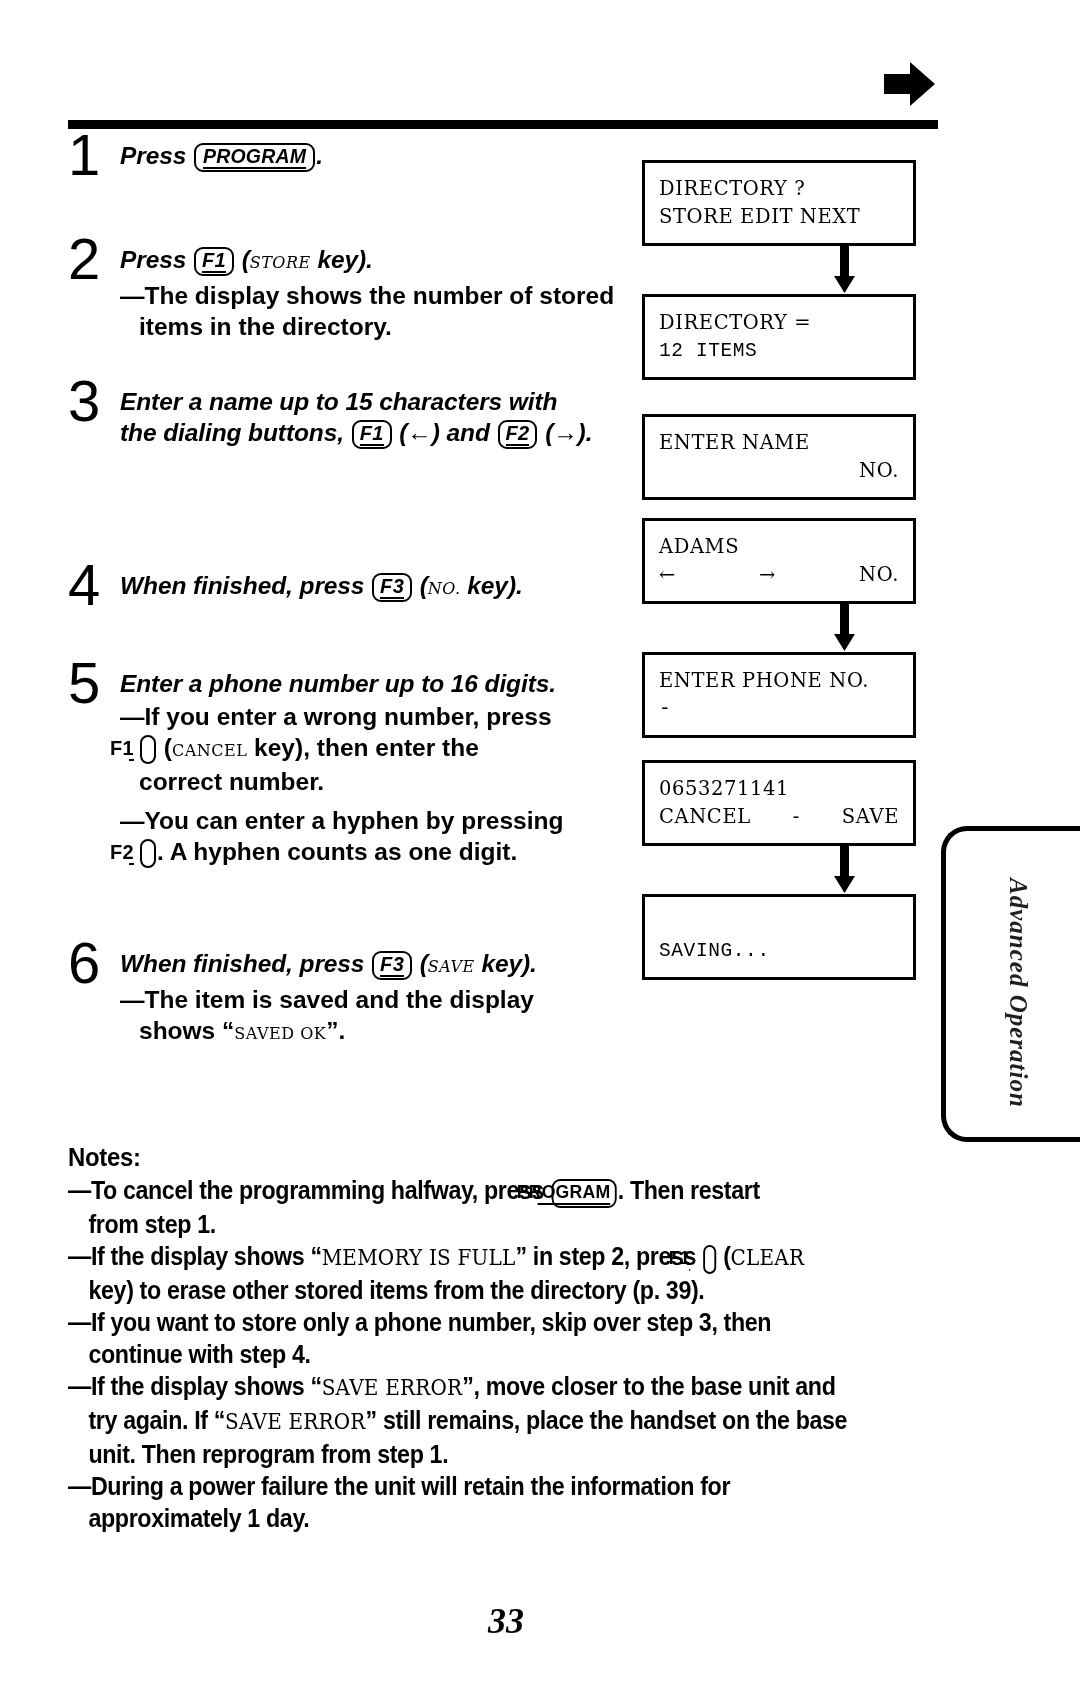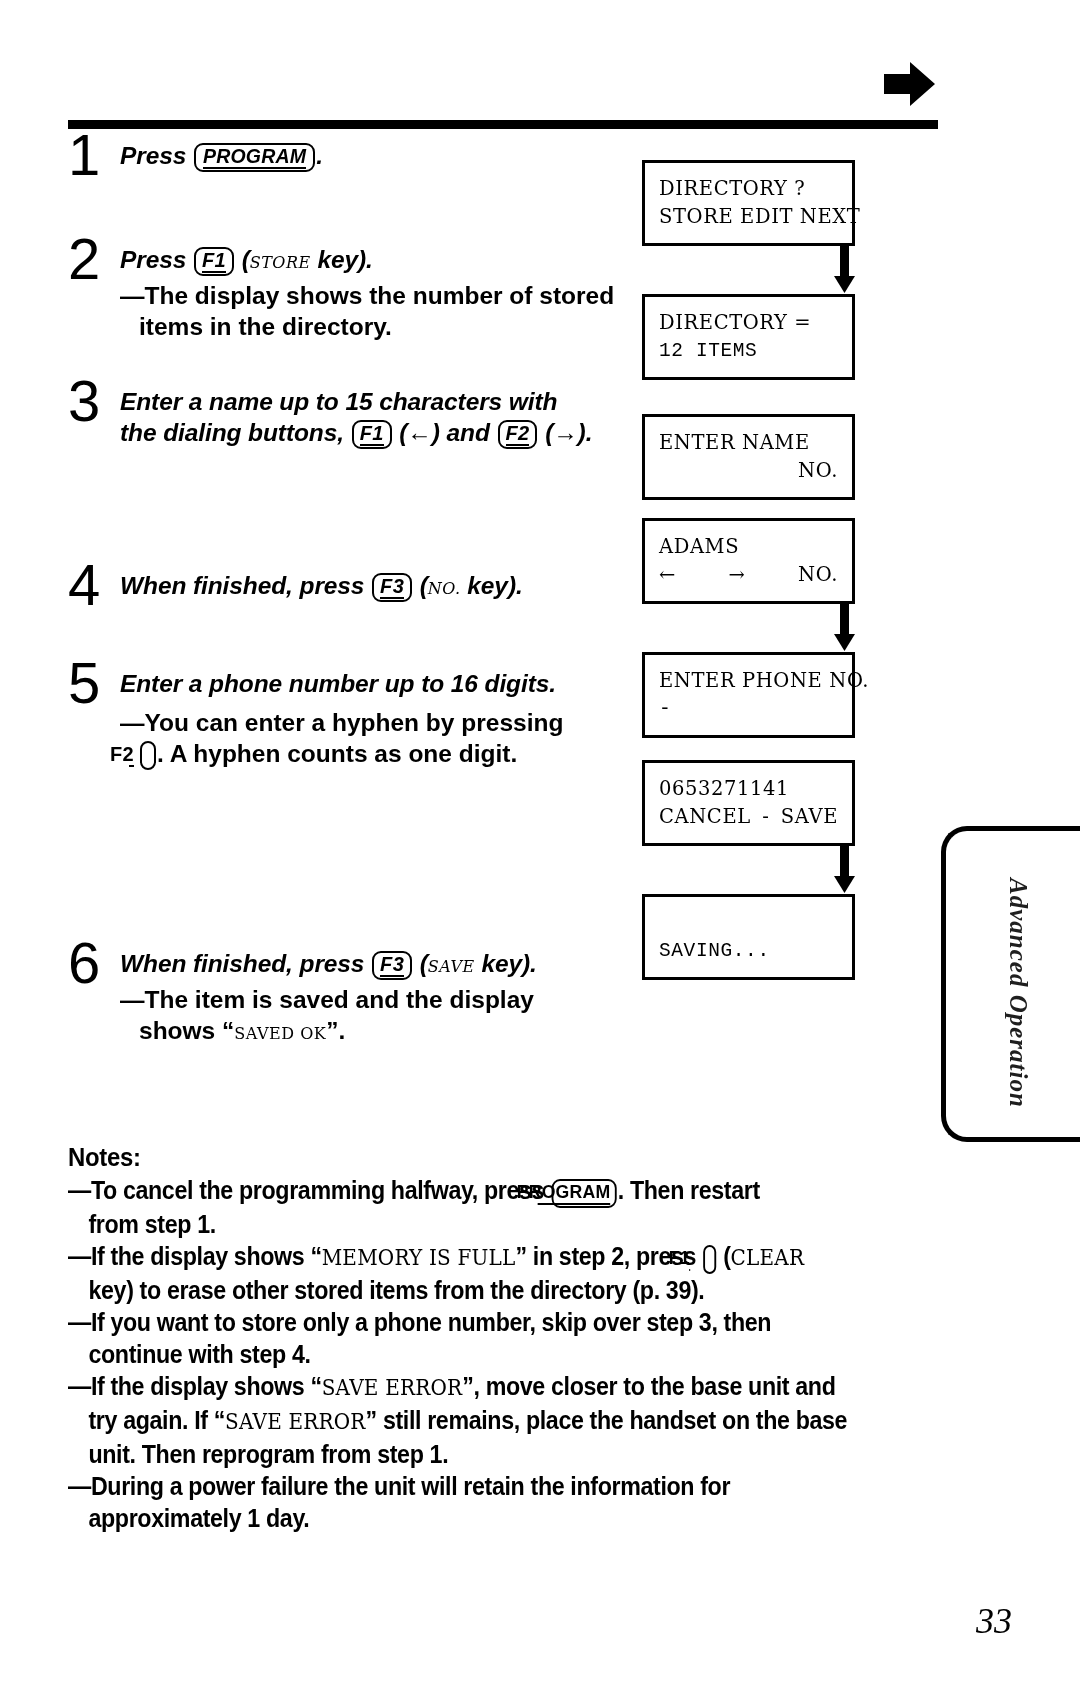--- a/index.html
+++ b/index.html
@@ -68,21 +68,21 @@
     font-family:"DejaVu Serif", serif;
     font-size:16px;letter-spacing:0.5px;font-weight:400;
   }
 
   
   .flow{position:absolute;left:642px;top:160px;width:240px;}
   .lcd{
     position:relative;
     border:3px solid #000;
     background:#fff;
-    width:213px;
+    width:274px;
     box-sizing:border-box;
     padding:12px 14px 12px 14px;
     font-family:"DejaVu Serif", serif;
     font-size:19.5px;
     line-height:28px;
     letter-spacing:0.6px;
     white-space:pre;
   }
   .lcd .r{text-align:right;}
   .lcd .c{text-align:left;font-family:Liberation Mono, monospace;}
@@ -130,23 +130,23 @@
     text-indent:-22px;padding-left:22px;
     letter-spacing:-0.4px;
     transform:scaleX(0.93);transform-origin:left center;
   }
   .note .mono{font-size:21.5px;letter-spacing:0.2px;}
   .note .key{font-size:19px;padding:0 5px 1px 5px;border-width:2.5px;}
 
   
   .pageno{
     position:absolute;left:0;top:1600px;width:1012px;
-    text-align:right;
+    text-align:center;
     font-family:"Liberation Serif", serif;
-    font-style:italic;font-weight:400;font-size:36px;
+    font-style:italic;font-weight:700;font-size:36px;
   }
 </style>
 </head>
 <body>
 
 <div class="page">
 
   <div class="top-arrow">
     <svg width="52" height="48" viewBox="0 0 52 48">
       <polygon points="0,14 26,14 26,2 51,24 26,46 26,34 0,34" fill="#000"></polygon>
@@ -178,20 +178,21 @@
       <div class="step" style="position: absolute; top: 430px; left: 0px; width: 560px;">
         <div class="step-num">4</div>
         <div class="step-body">
           <div class="step-line">When finished, press <span class="key"><span class="inner">F3</span></span> (<span class="mono">NO.</span> key).</div>
         </div>
       </div>
       <div class="step" style="position: absolute; top: 528px; left: 0px; width: 560px;">
         <div class="step-num">5</div>
         <div class="step-body">
           <div class="step-line">Enter a phone number up to 16 digits.</div>
+          <div class="sub">—If you enter a wrong number, press <br><span class="key"><span class="inner">F1</span></span> (<span class="mono">CANCEL</span> key), then enter the <br>correct number.</div>
           <div class="sub tight">—You can enter a hyphen by pressing <br><span class="key"><span class="inner">F2</span></span>. A hyphen counts as one digit.</div>
         </div>
       </div>
       <div class="step" style="position: absolute; top: 808px; left: 0px; width: 560px;">
         <div class="step-num">6</div>
         <div class="step-body">
           <div class="step-line">When finished, press <span class="key"><span class="inner">F3</span></span> (<span class="mono">SAVE</span> key).</div>
           <div class="sub">—The item is saved and the display <br>shows “<span class="mono">SAVED OK</span>”.</div>
         </div>
       </div>

